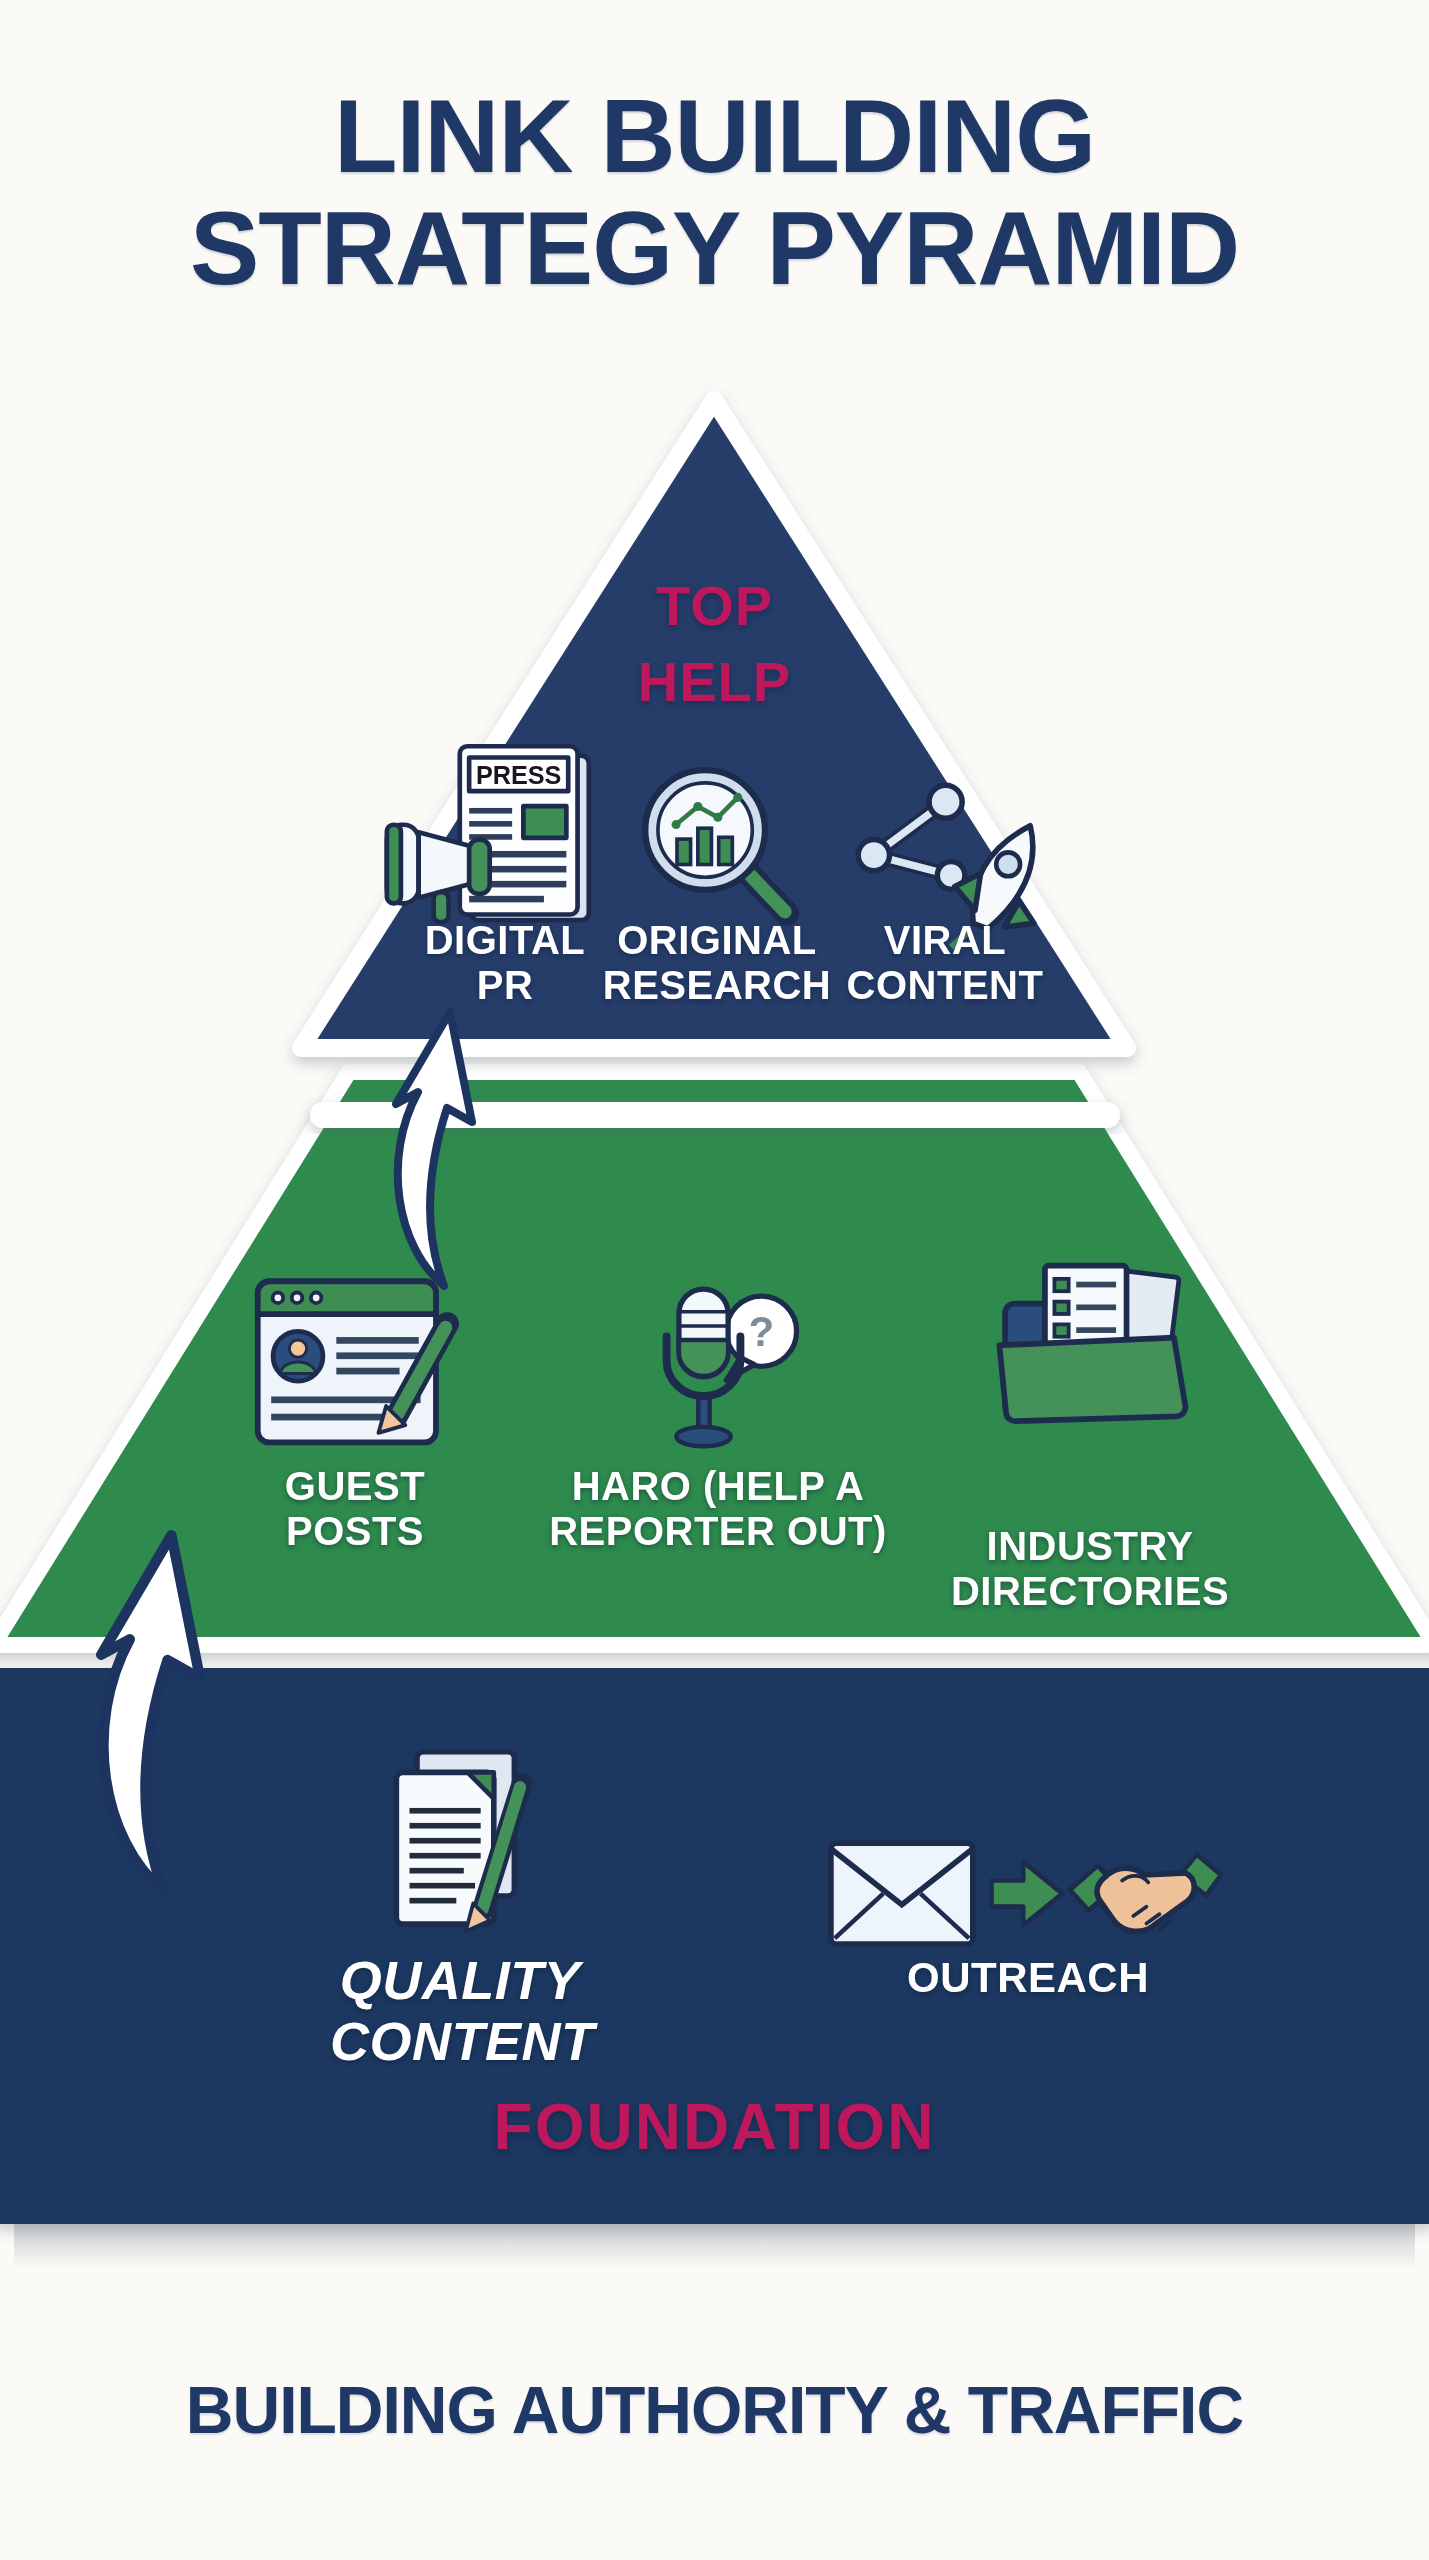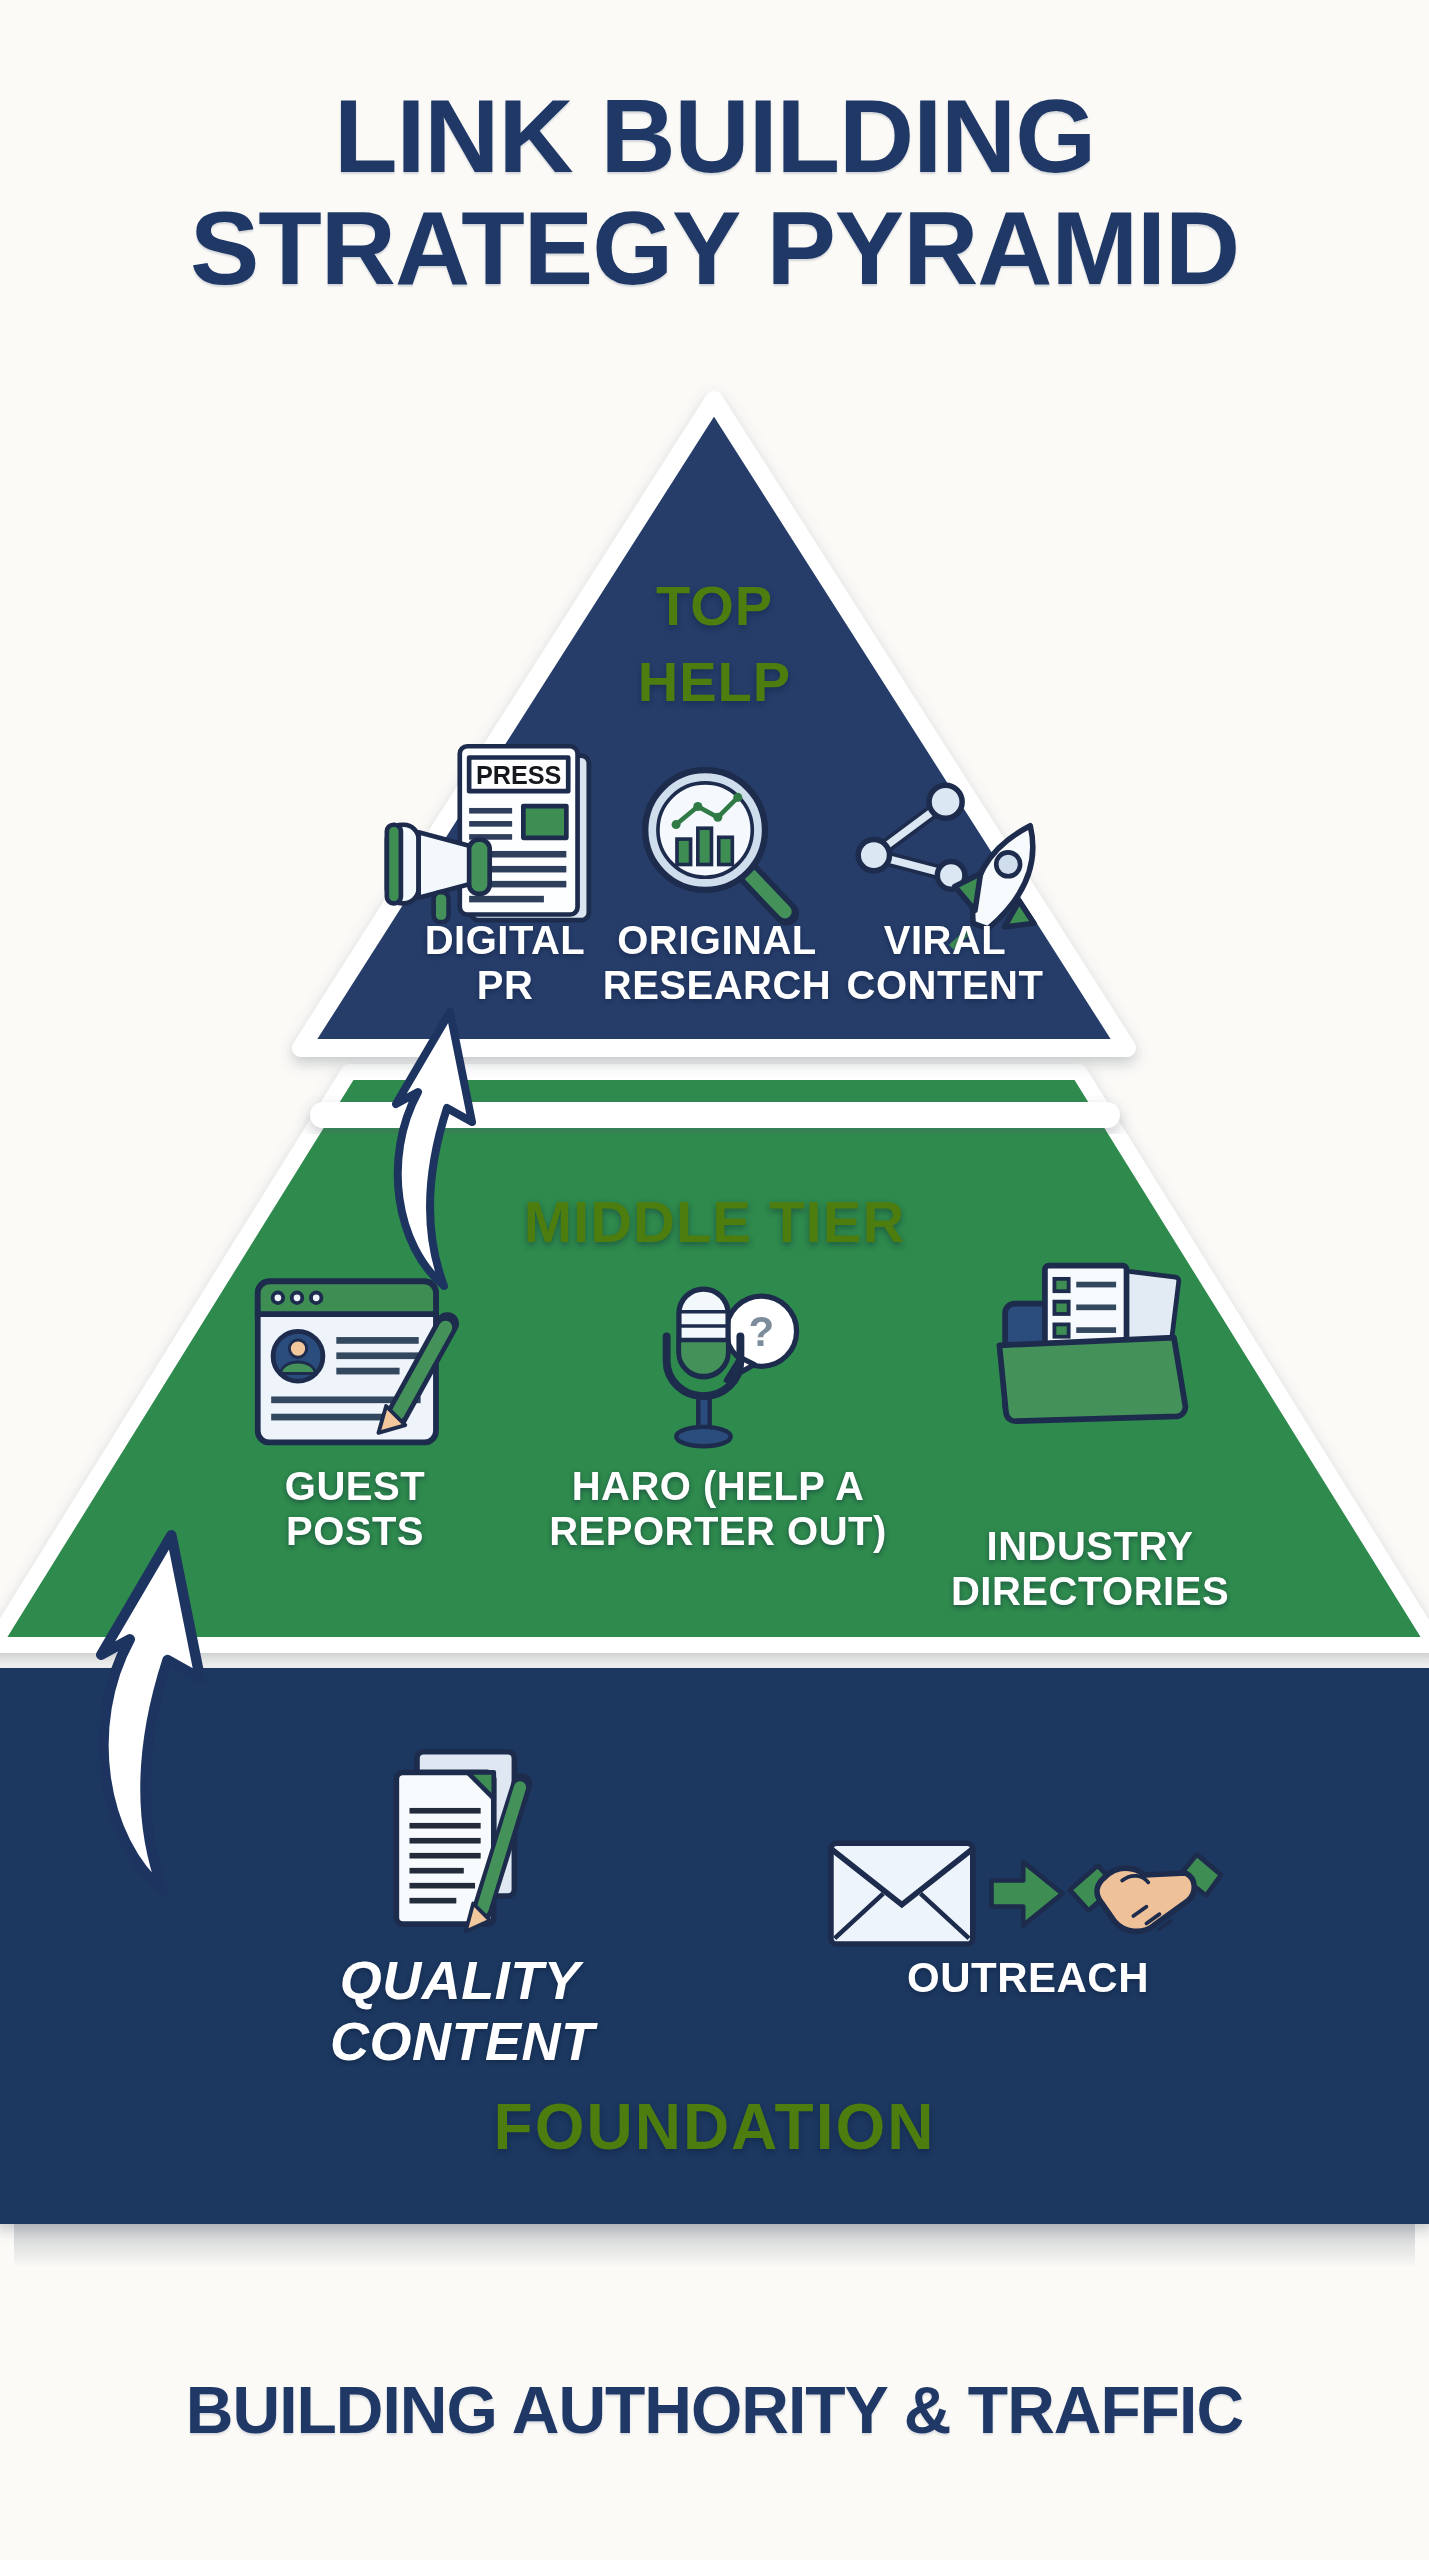--- a/index.html
+++ b/index.html
@@ -2,21 +2,21 @@
 <html><head>
 <meta charset="utf-8">
 <style>
   html,body{margin:0;padding:0;background:#fbfaf7;}
   body{font-family:"Liberation Sans","DejaVu Sans",sans-serif;min-width:1429px;}
   #page{position:relative;width:1429px;height:2560px;overflow:hidden;background:#fbfaf7;border-radius:32px;}
   #bg{position:absolute;left:0;top:0;width:1429px;height:2560px;}
   .title{position:absolute;left:0;top:80px;width:1429px;text-align:center;
          font-size:104px;line-height:1.08;font-weight:700;color:#1f3866;letter-spacing:-1px;
          text-shadow:0 2px 2px rgba(25,45,85,.18);}
-  .tier-label{position:absolute;left:0;width:1429px;text-align:center;color:#4d7c0f;font-weight:700;
+  .tier-label{position:absolute;left:0;width:1429px;text-align:center;color:#be185d;font-weight:700;
          text-shadow:0 3px 6px rgba(8,22,50,.38);letter-spacing:1px;}
   .tier-top{top:568px;font-size:56px;line-height:76px;}
   .tier-middle{top:1188px;font-size:58px;}
   .tier-foundation{top:2090px;font-size:64px;letter-spacing:2px;}
   .item-label{position:absolute;text-align:center;color:#ffffff;font-weight:700;font-size:40px;
          line-height:1.13;text-shadow:0 2px 5px rgba(8,22,50,.45);letter-spacing:.5px;}
   .footer{position:absolute;left:0;top:2372px;width:1429px;text-align:center;font-size:66px;
          font-weight:700;color:#1f3866;letter-spacing:-1px;text-shadow:0 2px 2px rgba(25,45,85,.15);}
   svg.icon{position:absolute;overflow:visible;}
   svg text{font-family:"Liberation Sans","DejaVu Sans",sans-serif;}
@@ -53,21 +53,20 @@
 
   <div class="title">
     <div>LINK BUILDING</div>
     <div>STRATEGY PYRAMID</div>
   </div>
 
   <div class="tier-label tier-top">
     <div>TOP</div>
     <div>HELP</div>
   </div>
-  <div class="tier-label tier-middle">MIDDLE TIER</div>
   <div class="tier-label tier-foundation">FOUNDATION</div>
 
   <svg class="icon" style="left:385px;top:742px;" width="215" height="188" viewBox="0 0 230 200">
     <g stroke="#1d2b4d" stroke-width="5" stroke-linejoin="round">
       <rect x="92" y="14" width="126" height="176" rx="8" fill="#d9e4f0"></rect>
       <rect x="80" y="4" width="126" height="180" rx="8" fill="#fdfeff"></rect>
       <rect x="90" y="16" width="106" height="36" fill="#ffffff"></rect>
       <text x="143" y="44" text-anchor="middle" font-size="27" font-weight="bold" fill="#15181c" stroke="none">PRESS</text>
       <rect x="148" y="68" width="46" height="34" fill="#3e8e54"></rect>
       <g fill="#2e3f5c" stroke="none">

